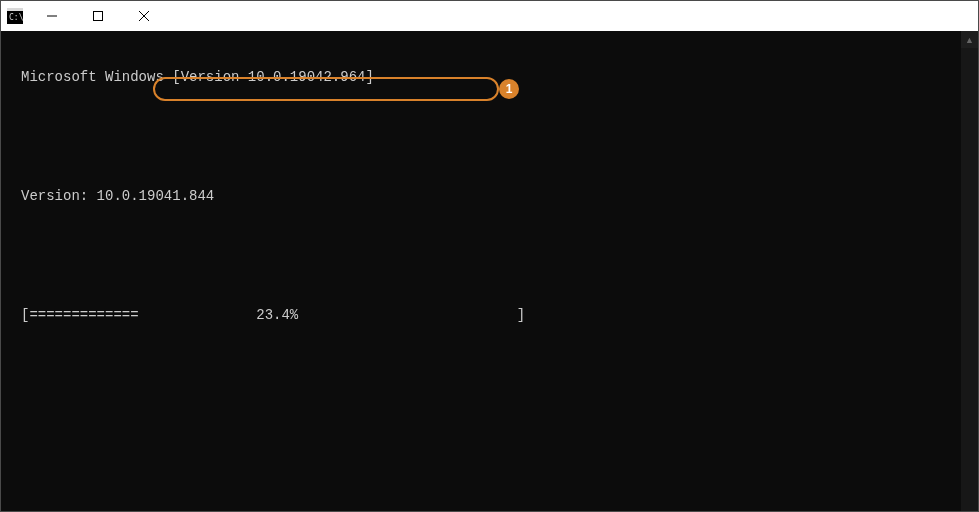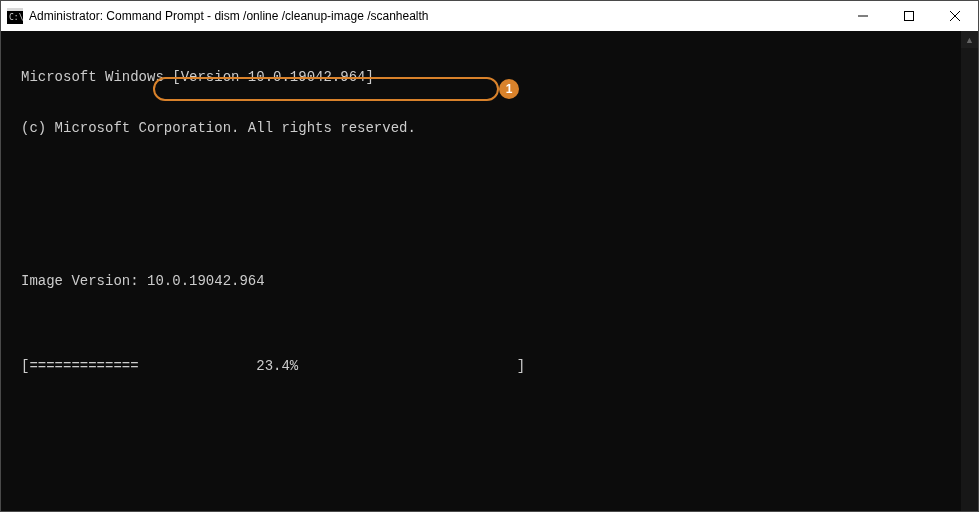--- a/index.html
+++ b/index.html
@@ -128,21 +128,20 @@
 <div class="window">
 
   <div class="titlebar">
     <span class="app-icon">
       <svg width="16" height="16" viewBox="0 0 16 16">
         <rect x="0" y="0" width="16" height="16" fill="#000"></rect>
         <rect x="0" y="0" width="16" height="3" fill="#d9d9d9"></rect>
         <text x="2" y="12" font-family="Consolas,monospace" font-size="8" fill="#ccc">C:\</text>
       </svg>
     </span>
-    <span class="title">Administrator: Command Prompt - dism  /online /cleanup-image /scanhealth</span>
     <div class="win-controls">
       <div class="win-btn">
         <svg width="10" height="10" viewBox="0 0 10 10">
             <line x1="0" y1="5" x2="10" y2="5" stroke="#000" stroke-width="1"></line>
           </svg>
       </div>
       <div class="win-btn">
         <svg width="10" height="10" viewBox="0 0 10 10">
             <rect x="0.5" y="0.5" width="9" height="9" fill="none" stroke="#000" stroke-width="1"></rect>
           </svg>
@@ -153,25 +152,24 @@
           <line x1="10" y1="0" x2="0" y2="10" stroke="#000" stroke-width="1"></line>
         </svg>
       </div>
     </div>
   </div>
 
   <div class="client-area">
 
     <div class="terminal">
       <div class="line">Microsoft Windows [Version 10.0.19042.964]</div>
-      <div class="line">(c) Microsoft Corporation. All rights reserved.</div>
       <div class="line"></div>
       <div class="line"></div>
+      <div class="line">Version: 10.0.19041.844</div>
       <div class="line"></div>
-      <div class="line">Image Version: 10.0.19042.964</div>
       <div class="line"></div>
       <div class="line">[=============              23.4%                          ]</div>
 
       
       <div class="cmd-highlight" style="left:152px; top:46px; width:346px; height:24px;"></div>
       <div class="annotation-badge" style="left:498px; top:48px;">1</div>
     </div>
 
     <div class="scrollbar">
       <div class="scroll-arrow">▲</div>

